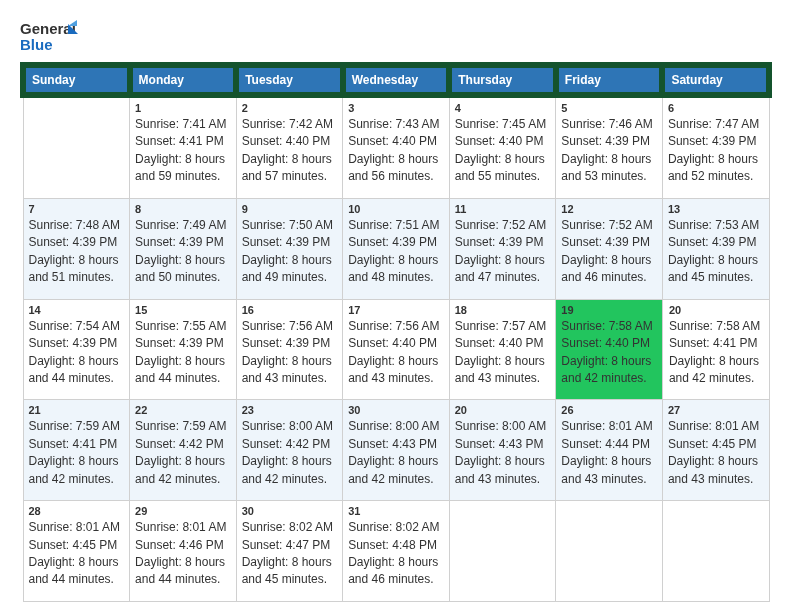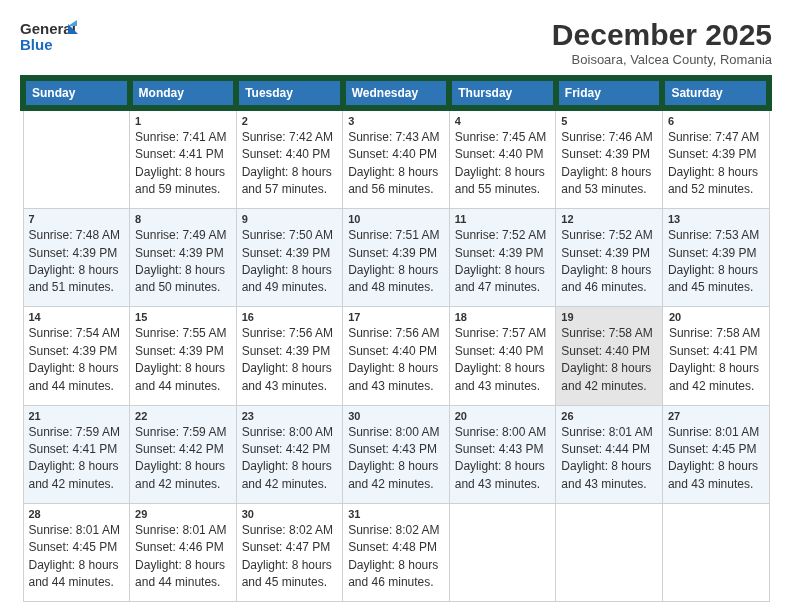--- a/index.html
+++ b/index.html
@@ -86,24 +86,20 @@
 <div class="page">
   <div class="header">
     <div class="logo">
         <svg width="60" height="36" viewBox="0 0 60 36">
           <text x="0" y="16" font-size="15" font-weight="bold" fill="#333" font-family="Arial,sans-serif">General</text>
           <text x="0" y="32" font-size="15" font-weight="bold" fill="#1a6bbf" font-family="Arial,sans-serif">Blue</text>
           <polygon points="48,6 58,16 48,16" fill="#1a6bbf"></polygon>
           <polygon points="48,8 57,8 57,2" fill="#4fa0e0"></polygon>
         </svg>
       </div>
-    <div class="title-block">
-      <div class="month-title">December 2025</div>
-      <div class="subtitle">Boisoara, Valcea County, Romania</div>
-    </div>
   </div>
 
   <table class="calendar-table">
     <thead>
       <tr id="header-row">
           <th>Sunday</th>
           <th>Monday</th>
           <th>Tuesday</th>
           <th>Wednesday</th>
           <th>Thursday</th>
@@ -219,21 +215,21 @@
             <div class="cell-text" style="white-space: pre-line;">Sunrise: 7:56 AM
 Sunset: 4:40 PM
 Daylight: 8 hours and 43 minutes.</div>
           </td>
           <td style="background: rgb(255, 255, 255);">
             <div class="day-number">18</div>
             <div class="cell-text" style="white-space: pre-line;">Sunrise: 7:57 AM
 Sunset: 4:40 PM
 Daylight: 8 hours and 43 minutes.</div>
           </td>
-          <td style="background: #e5e5e5;">
+          <td style="background: #22c55e;">
             <div class="day-number">19</div>
             <div class="cell-text" style="white-space: pre-line;">Sunrise: 7:58 AM
 Sunset: 4:40 PM
 Daylight: 8 hours and 42 minutes.</div>
           </td>
           <td style="background: rgb(255, 255, 255); padding-left: 6px;">
             <div class="day-number">20</div>
             <div class="cell-text" style="white-space: pre-line;">Sunrise: 7:58 AM
 Sunset: 4:41 PM
 Daylight: 8 hours and 42 minutes.</div>

